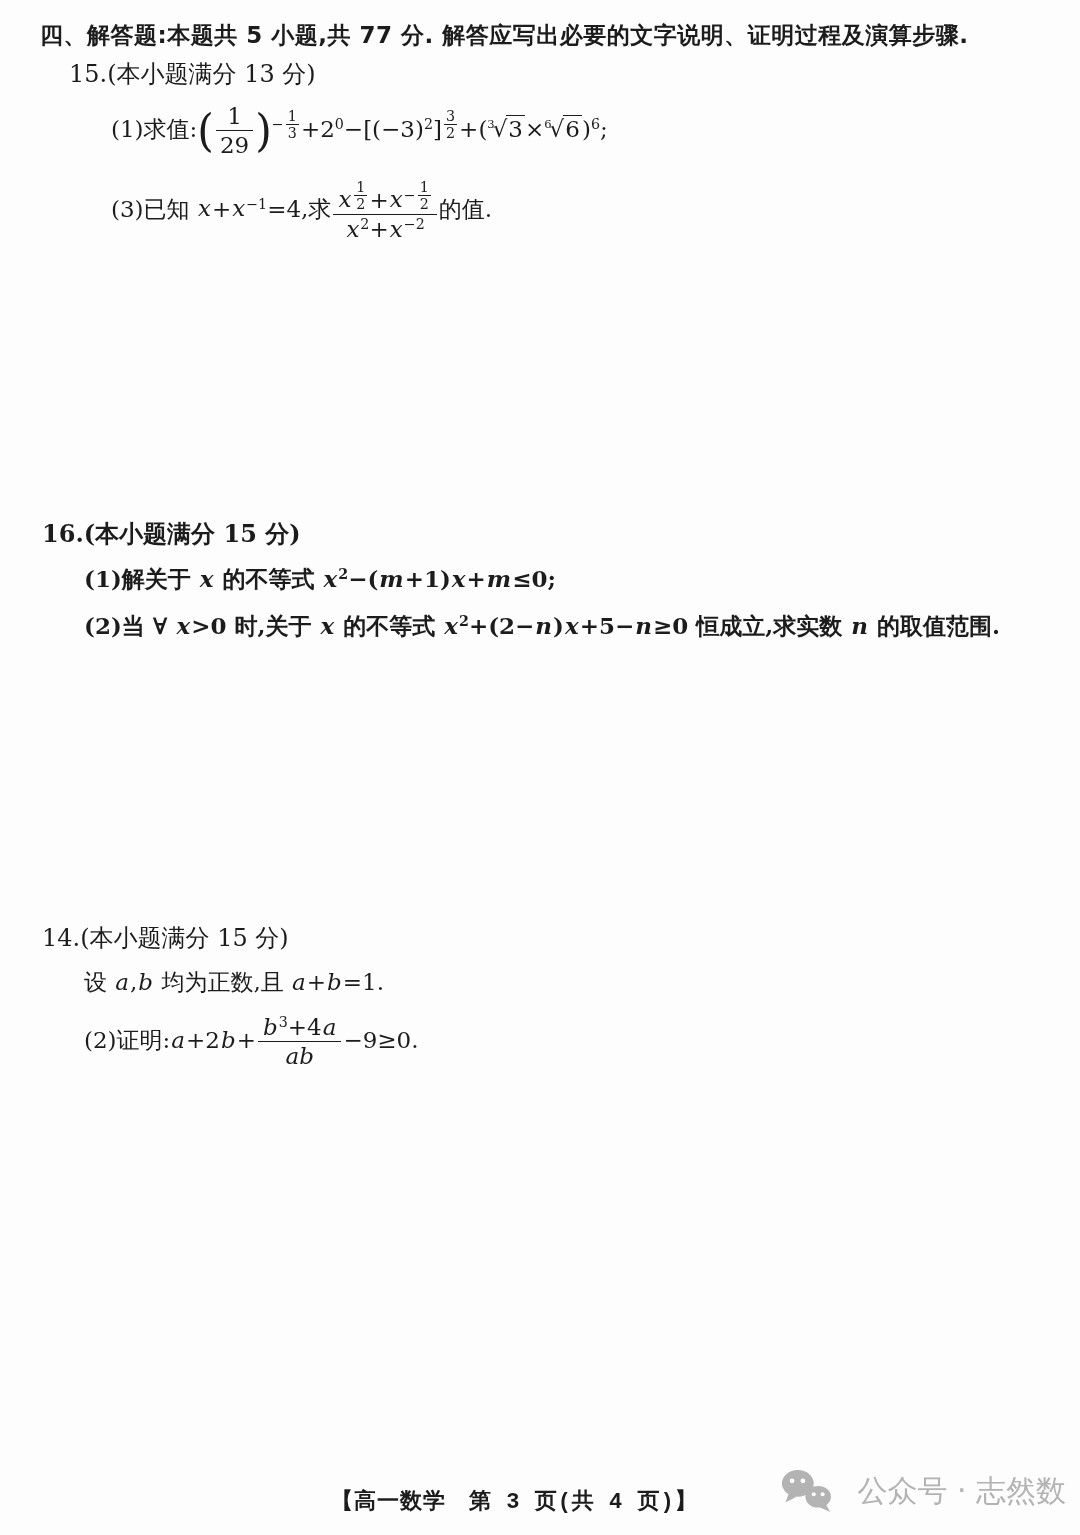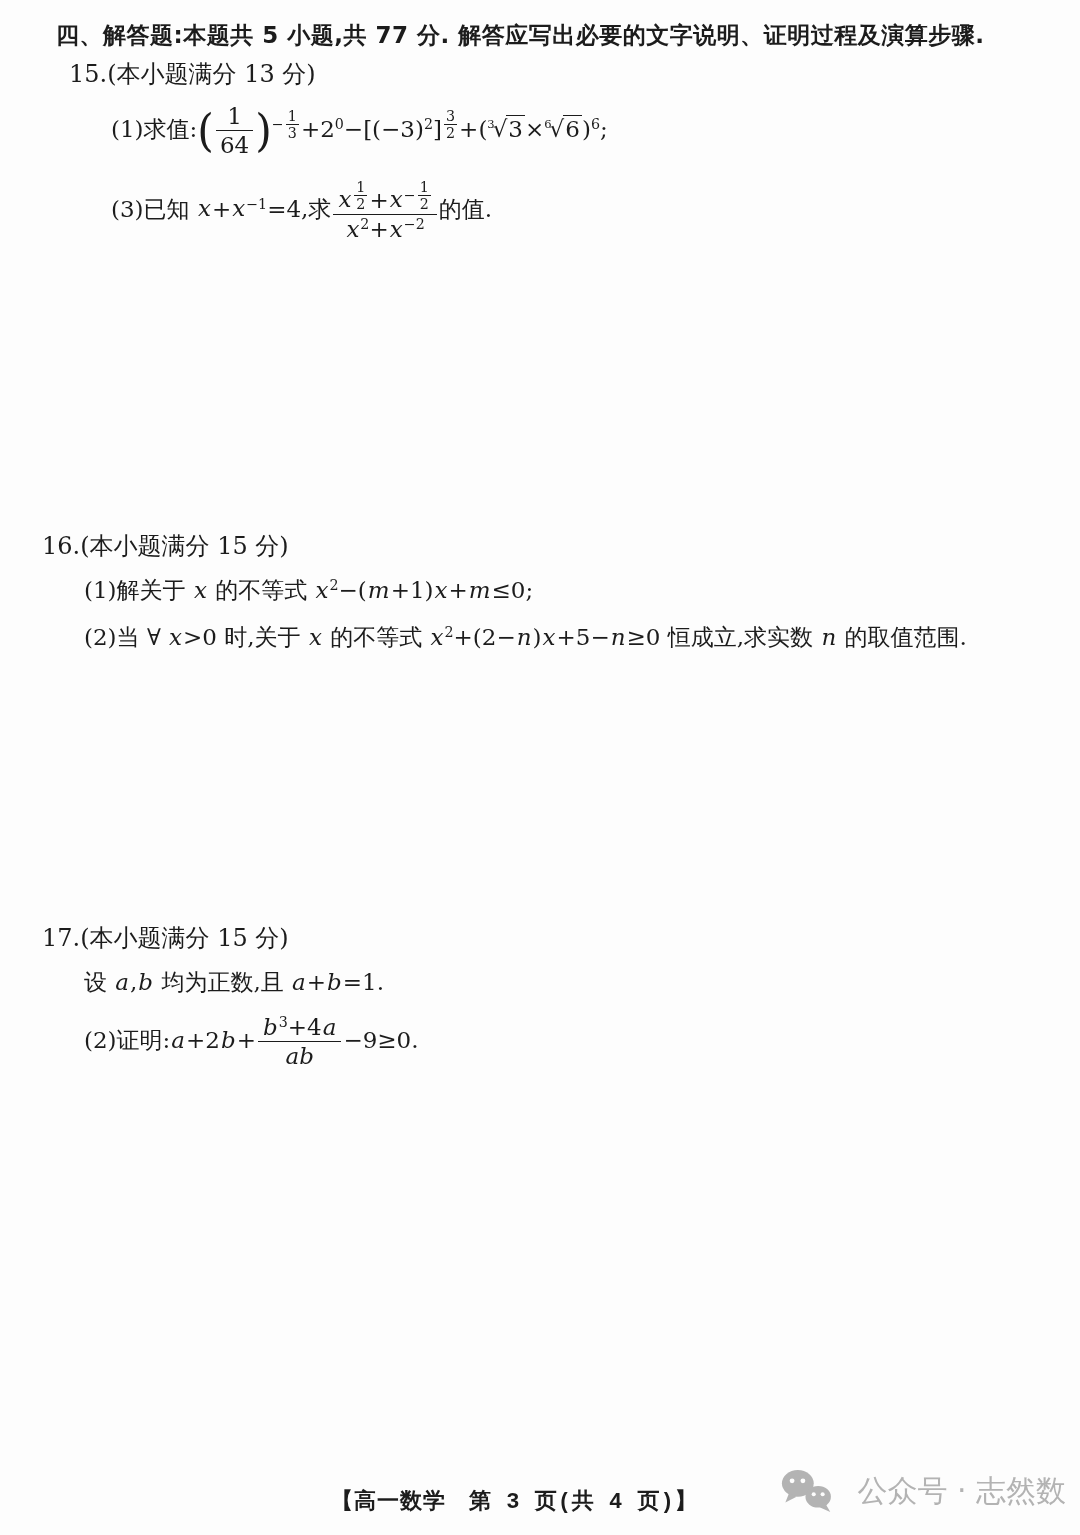--- a/index.html
+++ b/index.html
@@ -9,25 +9,24 @@
     color: #1c1c1c;
     font-family: "DejaVu Serif", "Liberation Serif", serif;
     position: relative;
     overflow: hidden;
   }
   .section-header {
     position: absolute; top: 20px; left: 40px; right: 30px;
     font-family: "DejaVu Sans", "Liberation Sans", sans-serif;
     font-weight: 700; font-size: 23px; letter-spacing: 0.5px;
     white-space: nowrap;
-    margin-left: 16px;
   }
   .problem { position: absolute; left: 42px; right: 20px; }
   #p15 { top: 60px; margin-left: 27px; }
-  #p16 { top: 532px; }
+  #p16 { top: 520px; font-weight: bold; }
   #p17 { top: 924px; }
   .prob-title { font-size: 24px; line-height: 1.2; margin-bottom: 14px; white-space: nowrap; }
   .math-line {
     margin-left: 42px; font-size: 23px; line-height: 1.35;
     margin-bottom: 16px; white-space: nowrap;
   }
   #p15 .math-line { margin-bottom: 20px; }
 
   
   .mt { }
@@ -67,21 +66,21 @@
 </style>
 </head>
 <body>
 
 <div class="section-header">四、解答题:本题共 5 小题,共 77 分. 解答应写出必要的文字说明、证明过程及演算步骤.</div>
 
 <section class="problem" id="p15">
   <div class="prob-title">15.(本小题满分 13 分)</div>
   <div class="math-line"><span class="mt">(1)求值:</span><span class="mbig">(</span><span class="mfrac">
         <span class="mnum"><span class="mt">1</span></span>
-        <span class="mden"><span class="mt">64</span></span>
+        <span class="mden"><span class="mt">29</span></span>
       </span><span class="mbig">)</span><span class="msup"><span class="mt">−</span><span class="mfrac">
           <span class="mnum"><span class="mt">1</span></span>
           <span class="mden"><span class="mt">3</span></span>
         </span></span><span class="mt">+2</span><span class="msup"><span class="mt">0</span></span><span class="mt">−[(−3)</span><span class="msup"><span class="mt">2</span></span><span class="mt">]</span><span class="msup"><span class="mfrac">
           <span class="mnum"><span class="mt">3</span></span>
           <span class="mden"><span class="mt">2</span></span>
         </span></span><span class="mt">+(</span><span class="mroot"><span class="mrootidx">3</span><span class="mrootsign">√</span><span class="mrootrad"><span class="mt">3</span></span></span><span class="mt">×</span><span class="mroot"><span class="mrootidx">6</span><span class="mrootsign">√</span><span class="mrootrad"><span class="mt">6</span></span></span><span class="mt">)</span><span class="msup"><span class="mt">6</span></span><span class="mt">;</span></div>
   <div class="math-line"><span class="mt">(3)已知 </span><span class="mi">x</span><span class="mt">+</span><span class="mi">x</span><span class="msup"><span class="mt">−1</span></span><span class="mt">=4,求</span><span class="mfrac">
         <span class="mnum"><span class="mi">x</span><span class="msup"><span class="mfrac">
               <span class="mnum"><span class="mt">1</span></span>
@@ -94,21 +93,21 @@
       </span><span class="mt">的值.</span></div>
 </section>
 
 <section class="problem" id="p16">
   <div class="prob-title">16.(本小题满分 15 分)</div>
   <div class="math-line"><span class="mt">(1)解关于 </span><span class="mi">x</span><span class="mt"> 的不等式 </span><span class="mi">x</span><span class="msup"><span class="mt">2</span></span><span class="mt">−(</span><span class="mi">m</span><span class="mt">+1)</span><span class="mi">x</span><span class="mt">+</span><span class="mi">m</span><span class="mt">≤0;</span></div>
   <div class="math-line"><span class="mt">(2)当 ∀ </span><span class="mi">x</span><span class="mt">&gt;0 时,关于 </span><span class="mi">x</span><span class="mt"> 的不等式 </span><span class="mi">x</span><span class="msup"><span class="mt">2</span></span><span class="mt">+(2−</span><span class="mi">n</span><span class="mt">)</span><span class="mi">x</span><span class="mt">+5−</span><span class="mi">n</span><span class="mt">≥0 恒成立,求实数 </span><span class="mi">n</span><span class="mt"> 的取值范围.</span></div>
 </section>
 
 <section class="problem" id="p17">
-  <div class="prob-title">17.(本小题满分 15 分)</div>
+  <div class="prob-title">14.(本小题满分 15 分)</div>
   <div class="math-line"><span class="mt">设 </span><span class="mi">a</span><span class="mt">,</span><span class="mi">b</span><span class="mt"> 均为正数,且 </span><span class="mi">a</span><span class="mt">+</span><span class="mi">b</span><span class="mt">=1.</span></div>
   <div class="math-line"><span class="mt">(2)证明:</span><span class="mi">a</span><span class="mt">+2</span><span class="mi">b</span><span class="mt">+</span><span class="mfrac">
         <span class="mnum"><span class="mi">b</span><span class="msup"><span class="mt">3</span></span><span class="mt">+4</span><span class="mi">a</span></span>
         <span class="mden"><span class="mi">ab</span></span>
       </span><span class="mt">−9≥0.</span></div>
 </section>
 
 <div class="page-label">【高一数学　第 3 页(共 4 页)】</div>
 
 <div class="watermark">

